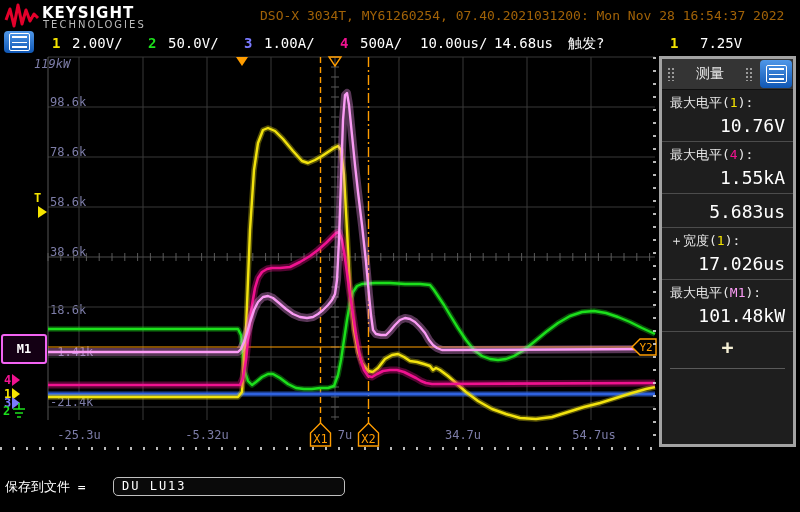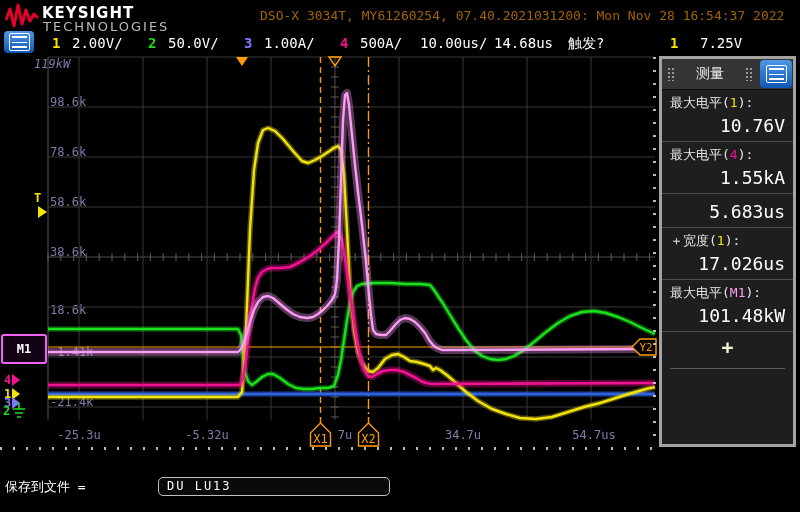--- a/index.html
+++ b/index.html
@@ -3,21 +3,21 @@
 <meta charset="utf-8">
 <style>
   html,body{margin:0;padding:0;background:#000;}
   .scope{position:relative;width:800px;height:512px;background:#000;overflow:hidden;
          font-family:"DejaVu Sans Mono","Liberation Mono",monospace;color:#fff;}
   .abs{position:absolute;}
   
   .brand-name{position:absolute;left:42px;top:4px;font-family:"DejaVu Sans","Liberation Sans",sans-serif;
               font-weight:bold;font-size:15px;color:#fff;letter-spacing:1px;}
   .brand-sub{position:absolute;left:43px;top:19px;font-family:"DejaVu Sans","Liberation Sans",sans-serif;
-             font-size:13px;color:#bbb;letter-spacing:2px;}
+             font-size:10px;color:#bbb;letter-spacing:2px;}
   .title{position:absolute;left:260px;top:8px;font-size:13px;color:#a16207;white-space:nowrap;}
   
   .menu-btn{position:absolute;width:30px;height:22px;border-radius:4px;
             background:linear-gradient(#4f97e8,#1057b4);display:flex;align-items:center;justify-content:center;cursor:pointer;}
   .menu-glyph{width:16px;height:13px;border:1.5px solid #fff;border-radius:2px;
               background:repeating-linear-gradient(180deg,transparent 0 2px,#fff 2px 3.5px,transparent 3.5px 5px);
               background-clip:content-box;padding:1.5px;}
   .sb-item{position:absolute;top:35px;font-size:14px;white-space:nowrap;}
   .ch-num{font-weight:bold;}
   .trig-icon{position:absolute;top:34px;}
@@ -42,21 +42,21 @@
   .panel-menu{width:32px;height:28px;border-radius:4px;background:linear-gradient(#4f97e8,#1057b4);
               display:flex;align-items:center;justify-content:center;margin:1px 1px 1px 2px;cursor:pointer;}
   .mitem{padding:4px 8px 5px 8px;border-bottom:1px solid #4c4c4c;cursor:pointer;}
   .mlabel{font-size:13px;color:#e8e8e8;}
   .mvalue{font-size:18px;color:#fff;text-align:right;margin-top:3px;}
   .plus-row{text-align:center;padding:6px 0 10px 0;border-bottom:1px solid #5a5a5a;margin:0 8px;}
   .plus-btn{display:inline-block;color:#f5efd5;font-size:20px;font-weight:bold;cursor:pointer;line-height:18px;}
   
   .save-prompt{position:absolute;left:5px;top:452px;font-size:13px;color:#fff;}
   .file-box{position:absolute;left:113px;top:450px;width:222px;height:17px;border:1.5px solid #c0c0c0;border-radius:5px;
-            background:#0a0a0a;color:#fff;font-size:12px;padding:0 0 0 8px;letter-spacing:2px;line-height:17px;font-family:inherit;margin-left:45px;}
+            background:#0a0a0a;color:#fff;font-size:12px;padding:0 0 0 8px;letter-spacing:2px;line-height:17px;font-family:inherit;}
 </style>
 </head>
 <body>
 
 <div class="scope">
 
   <div class="abs" style="left:0;top:0;width:800px;height:30px;">
     <svg class="abs" style="left:4px;top:2px;" width="36" height="27" viewBox="0 0 36 27">
       <path d="M2,18 L6,7 L10,24 L14,3 L18,22 L22,8 L26,19 L30,12 L34,16" fill="none" stroke="#e4002b" stroke-width="3" stroke-linejoin="round"></path>
     </svg>

